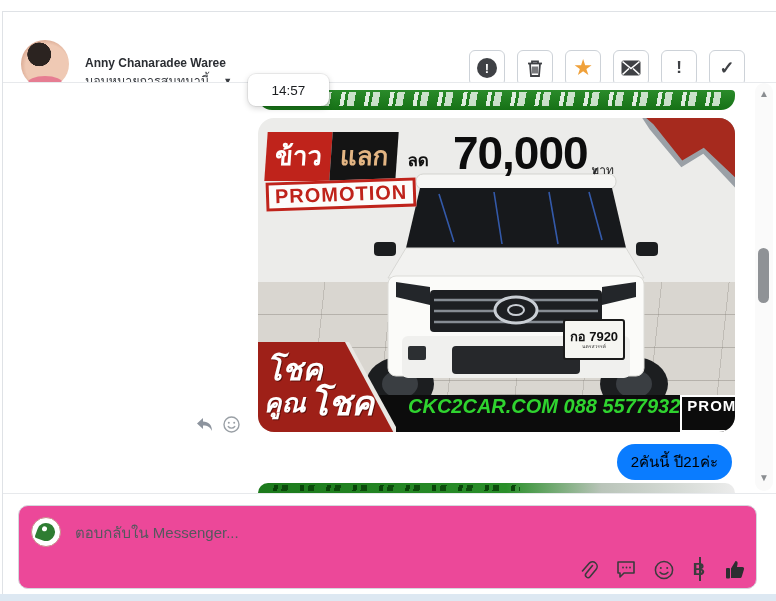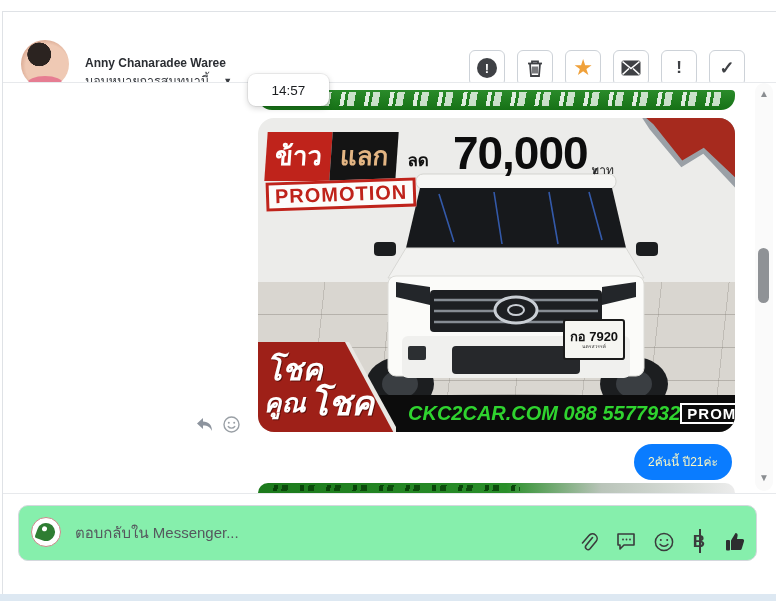--- a/index.html
+++ b/index.html
@@ -70,41 +70,41 @@
            display:flex; flex-direction:column; align-items:center; justify-content:center; z-index:3;margin-top:8px; }
   .plate-num { font-size:13px; font-weight:bold; color:#111; line-height:1; }
   .plate-prov { font-size:5px; color:#333; line-height:1.4; }
   .luck { position:absolute; left:0; bottom:0; width:138px; height:90px; z-index:4;padding-left:12px; }
   .luck .edge { position:absolute; inset:0; background:#e9e7e3; clip-path:polygon(0 0,66% 0,102% 100%,0 100%); }
   .luck .face { position:absolute; inset:0; background:#9e2018; clip-path:polygon(0 0,63% 0,98% 100%,0 100%); }
   .luck span { position:absolute; color:#fff; font-weight:bold; font-style:italic; text-shadow:1px 1px 0 #5c0e0a; }
   .luck .l1 { left:8px; top:4px; font-size:30px; }
   .luck .l2 { left:6px; top:40px; font-size:26px; }
   .luck .l3 { left:52px; top:34px; font-size:34px; }
-  .ad-footer { position:absolute; left:112px; right:0; bottom:0; height:37px; background:#0c0c0c; display:flex; align-items:center; z-index:3; }
+  .ad-footer { position:absolute; left:112px; right:0; bottom:0; height:37px; background:#0c0c0c; display:flex; z-index:3; }
   .ad-contact { color:#2fd32f; font-weight:bold; font-style:italic; font-size:20px; margin-left:38px; white-space:nowrap; }
   .ad-promo { margin-left:auto; margin-right:8px; border:2px solid #fff; color:#fff; font-weight:bold; font-size:15px; padding:0 5px; letter-spacing:1px; }
 
   
   .msg-hover { position:absolute; left:193px; top:333px; display:flex; gap:10px; align-items:center; }
   .msg-hover .hv { cursor:pointer; }
 
   
   .bubble { position:absolute; right:44px; top:361px; height:36px; background:#0a7cff; border-radius:18px;
-            color:#fef9c3; font-size:12px; line-height:36px; padding:0 14px; }
+            color:#000000; font-size:15px; line-height:36px; padding:0 14px; }
 
   
   .sb-track { position:absolute; left:755px; top:83px; width:18px; height:408px; background:#fafafa; border-radius:9px; }
   .sb-up, .sb-down { position:absolute; left:757px; width:14px; text-align:center; color:#8a8d91; font-size:10px; cursor:pointer; }
   .sb-up { top:88px; } .sb-down { top:472px; }
   .sb-thumb { position:absolute; left:758px; top:248px; width:11px; height:55px; background:#8f9296; border-radius:6px; cursor:pointer; }
 
   
   .composer-sep { position:absolute; left:3px; top:493px; right:0; height:1px; background:#e7e9ec; }
-  .composer { position:absolute; left:18px; top:505px; width:739px; height:56px; border:1px solid #d4d8dd; border-radius:10px; background:#86efac; }
+  .composer { position:absolute; left:18px; top:505px; width:739px; height:84px; border:1px solid #d4d8dd; border-radius:10px; background:#ec4899; }
   .page-logo { position:absolute; left:12px; top:11px; width:30px; height:30px; border-radius:50%; background:#fff; border:1px solid #c98a8a;
                display:flex; align-items:center; justify-content:center; }
   .page-logo .blob { width:18px; height:18px; border-radius:50% 50% 50% 10%; background:#2e7d32; transform:rotate(20deg); position:relative; }
   .page-logo .blob::after { content:""; position:absolute; left:4px; top:4px; width:5px; height:5px; border-radius:50%; background:#fff; }
   .composer-input { position:absolute; left:56px; top:14px; width:500px; height:24px; border:none; outline:none;
                     font-size:15px; color:#2b2e33; font-family:"Liberation Sans", sans-serif; background:transparent; }
   .composer-input::placeholder { color:#55585e; opacity:1; }
   .composer-icons { position:absolute; right:10px; bottom:8px; display:flex; align-items:center; gap:18px; }
   .cicon { cursor:pointer; display:flex; align-items:center; justify-content:center; }
   .baht-wrap { position:relative; font-size:17px; font-weight:bold; color:#3a3b3c; width:14px; text-align:center; }

